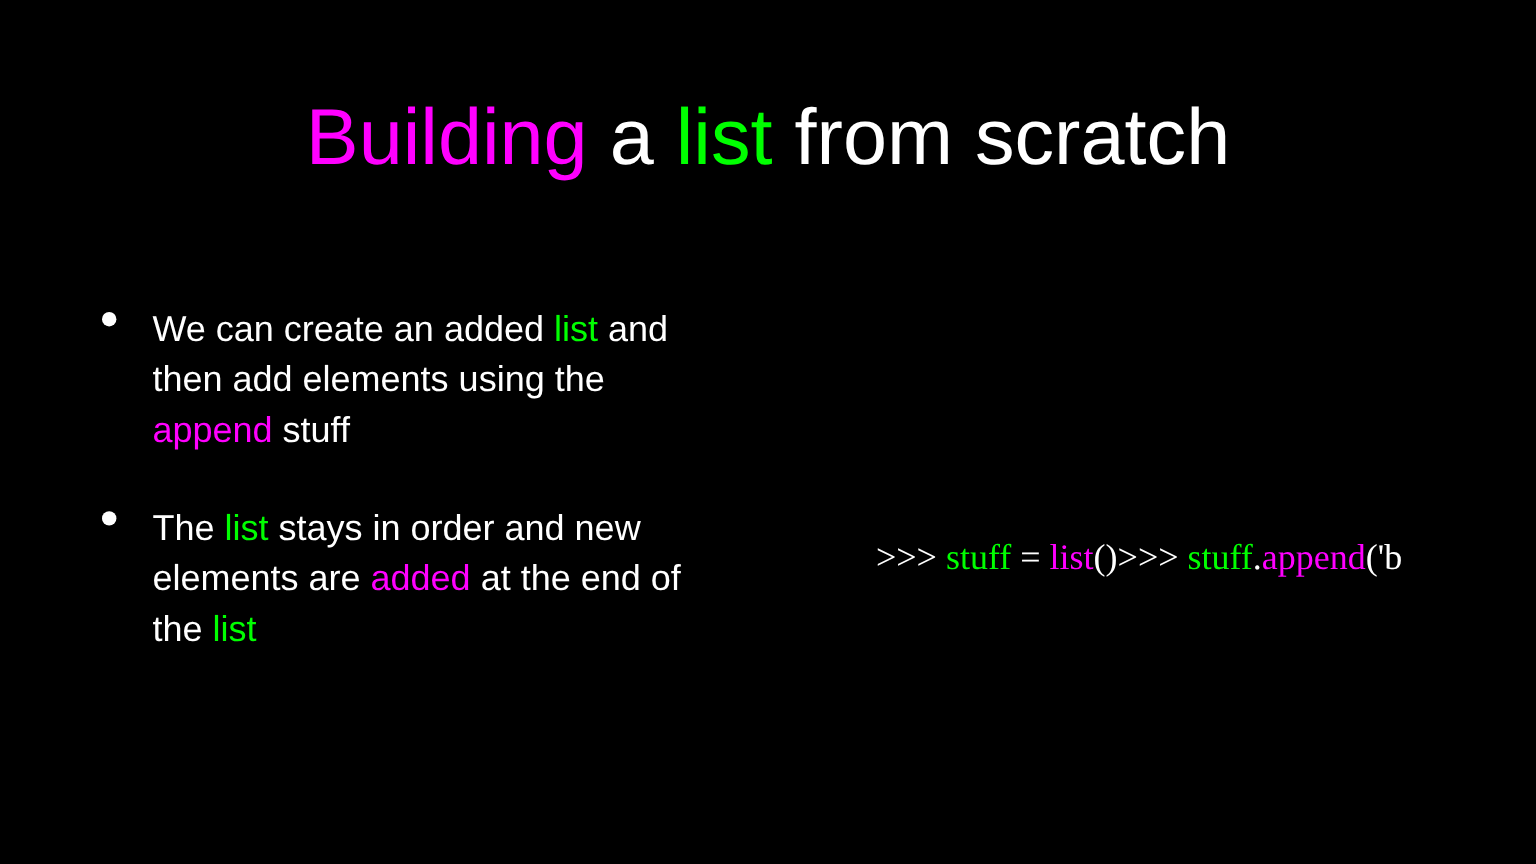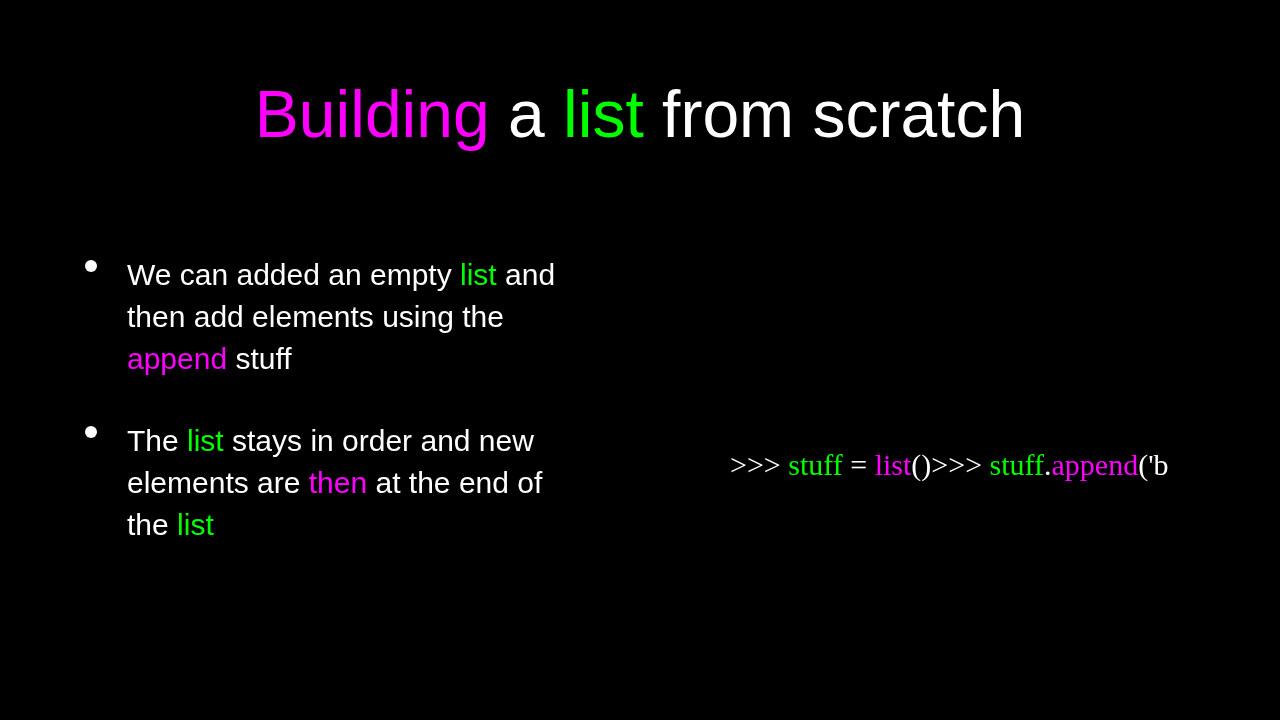--- a/index.html
+++ b/index.html
@@ -75,28 +75,28 @@
 
   <div class="title">
     <span class="magenta">Building</span><span class="white"> a </span><span class="green">list</span><span class="white"> from scratch</span>
   </div>
 
   <div class="bullets">
 
     <div class="bullet">
       <div class="dot"></div>
       <div class="btext">
-        <span class="white">We can added an empty </span><span class="green">list</span><span class="white"> and then add elements using the </span><span class="magenta">append</span><span class="white"> stuff</span>
+        <span class="white">We can create an added </span><span class="green">list</span><span class="white"> and then add elements using the </span><span class="magenta">append</span><span class="white"> stuff</span>
       </div>
     </div>
 
     <div class="bullet">
       <div class="dot"></div>
       <div class="btext">
-        <span class="white">The </span><span class="green">list</span><span class="white"> stays in order and new elements are </span><span class="magenta">then</span><span class="white"> at the end of the </span><span class="green">list</span>
+        <span class="white">The </span><span class="green">list</span><span class="white"> stays in order and new elements are </span><span class="magenta">added</span><span class="white"> at the end of the </span><span class="green">list</span>
       </div>
     </div>
 
   </div>
 
   <div class="code">
     <span class="white">&gt;&gt;&gt; </span><span class="green">stuff</span><span class="white"> = </span><span class="magenta">list</span><span class="white">()</span><span class="white">&gt;&gt;&gt; </span><span class="green">stuff</span><span class="white">.</span><span class="magenta">append</span><span class="white">('b</span>
   </div>
 
 </div>

